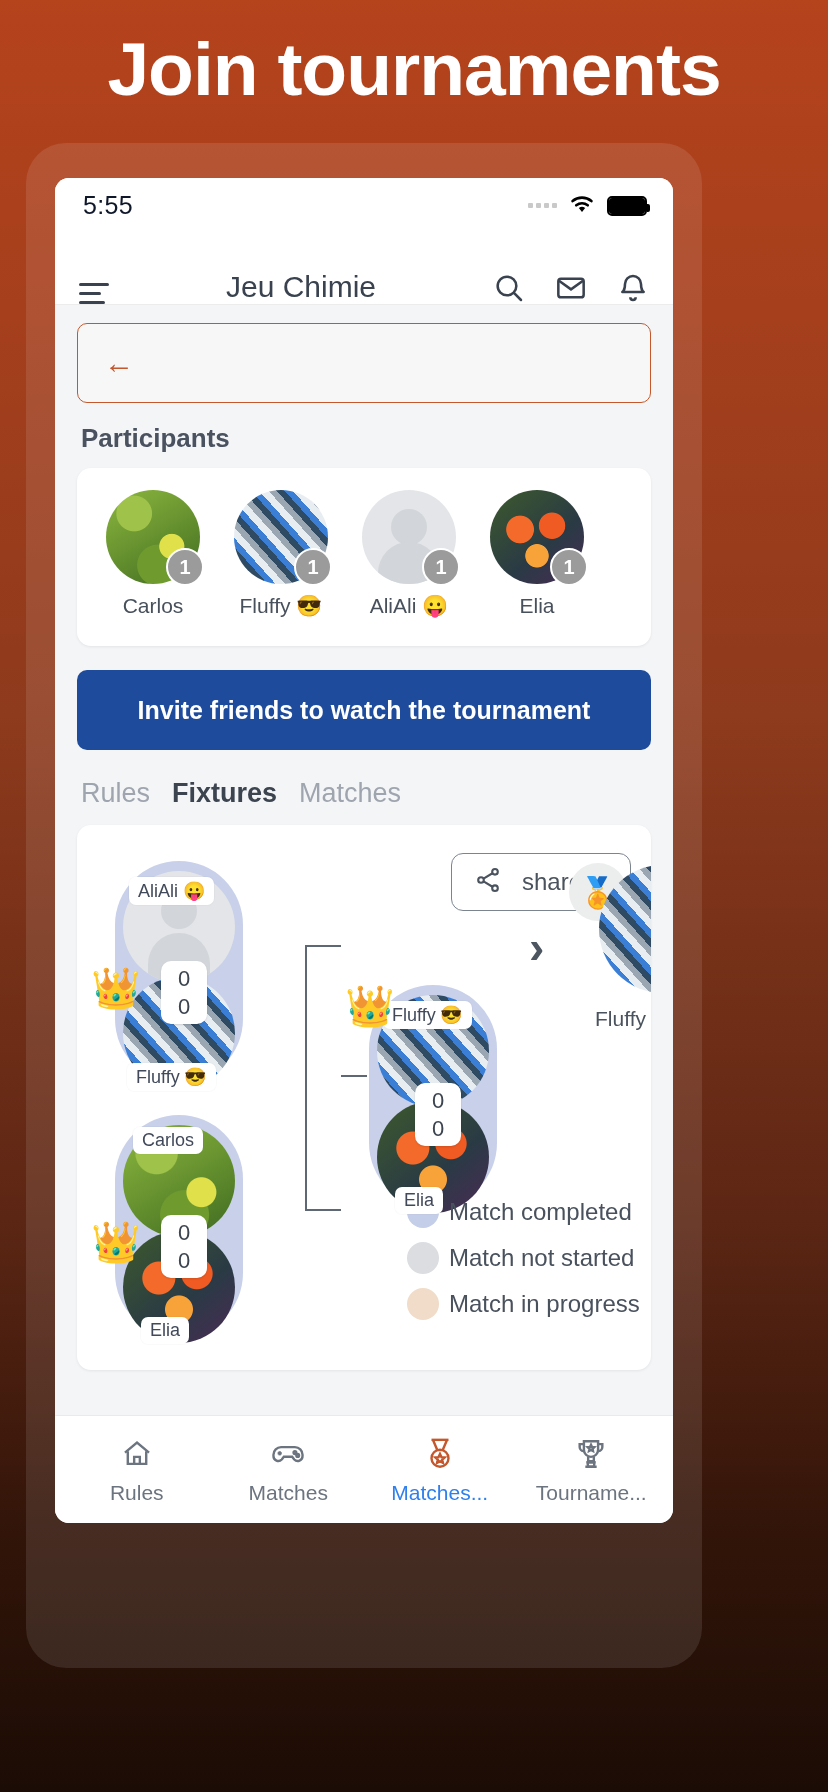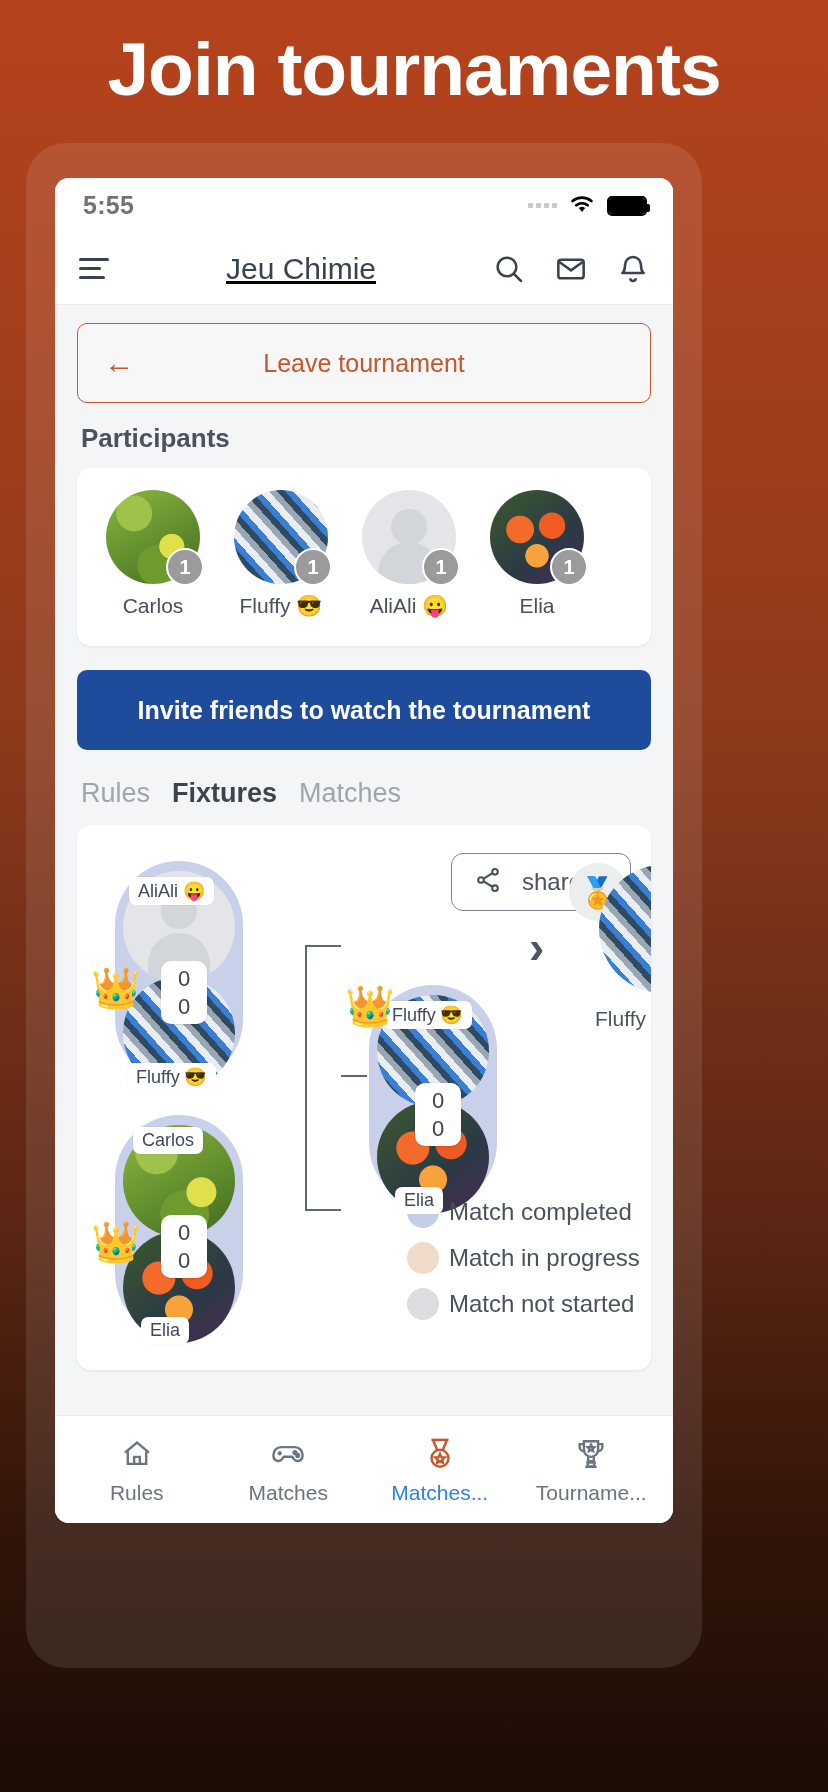--- a/index.html
+++ b/index.html
@@ -36,35 +36,35 @@
     overflow:hidden;
     display:flex; flex-direction:column;
   }
 
   
   .status-bar{
     height:55px; flex:0 0 55px;
     display:flex; align-items:center; justify-content:space-between;
     padding:0 26px 0 28px; background:#fff;
   }
-  .status-time{ font-size:25px; font-weight:bold; color:#737373; letter-spacing:0.3px;}
+  .status-time{ font-size:25px; font-weight:normal; color:#0f172a; letter-spacing:0.3px;}
   .status-right{ display:flex; align-items:center; gap:10px;}
   .sig-dots{ display:flex; gap:3px; align-items:flex-end; }
   .sig-dots i{ display:block; width:5px;height:5px;background:#c9c9c9;border-radius:1px;}
   .battery{
     width:40px;height:20px;border:2px solid #000;border-radius:5px;position:relative;
     background:#000; background-clip:content-box; padding:0;
   }
   .battery:after{content:"";position:absolute;right:-5px;top:6px;width:3px;height:8px;background:#000;border-radius:0 2px 2px 0;}
 
   
   .app-bar{
     height:72px;flex:0 0 72px;
-    display:flex;align-items:center;justify-content:space-between;
-    padding:0 24px; background:#fff; border-bottom:1px solid #ececec;text-decoration:underline;
+    display:flex;align-items:flex-end;justify-content:space-between;
+    padding:0 24px; background:#fff; border-bottom:1px solid #ececec;
   }
   .app-title{ font-size:30px;color:#39424e; font-weight:normal;}
   .appbar-icons{ display:flex; align-items:center; gap:30px;}
   .icon-btn{ display:flex;align-items:center;justify-content:center;}
   .ham{ display:flex;flex-direction:column;gap:6px;width:30px;}
   .ham i{ height:3px;background:#39424e;border-radius:2px;display:block;}
   .ham i:nth-child(1){width:30px;}
   .ham i:nth-child(2){width:22px;}
   .ham i:nth-child(3){width:26px;}
 
@@ -266,21 +266,20 @@
             <path d="M10 19a2 2 0 0 0 4 0"></path>
           </svg>
       </span>
     </div>
   </div>
 
   <div class="content">
 
     <div class="leave-btn">
       <span class="arrow">←</span>
-      <span class="label">Leave tournament</span>
     </div>
 
     <div class="section-title">Participants</div>
     <div class="participants-card">
       <div class="participants-row">
 
         <div class="participant">
           <div class="avatar-wrap">
             <div class="avatar av-leaves"></div>
             <div class="badge">1</div>
@@ -379,26 +378,26 @@
       <div class="winner-av av-collage"></div>
 
       <div class="winner-name">Fluffy 😎</div>
 
       <div class="legend">
         <div class="legend-row">
           <span class="legend-dot" style="background:#c5cee8"></span>
           <span class="legend-txt">Match completed</span>
         </div>
         <div class="legend-row">
+          <span class="legend-dot" style="background:#dcdde1"></span>
+          <span class="legend-txt">Match not started</span>
+        </div>
+        <div class="legend-row">
           <span class="legend-dot" style="background:#f0dcc8"></span>
           <span class="legend-txt">Match in progress</span>
-        </div>
-        <div class="legend-row">
-          <span class="legend-dot" style="background:#dcdde1"></span>
-          <span class="legend-txt">Match not started</span>
         </div>
       </div>
 
     </div>
   </div>
 
   <div class="bottom-nav">
 
     <div class="nav-item">
       <span class="nav-ico">

